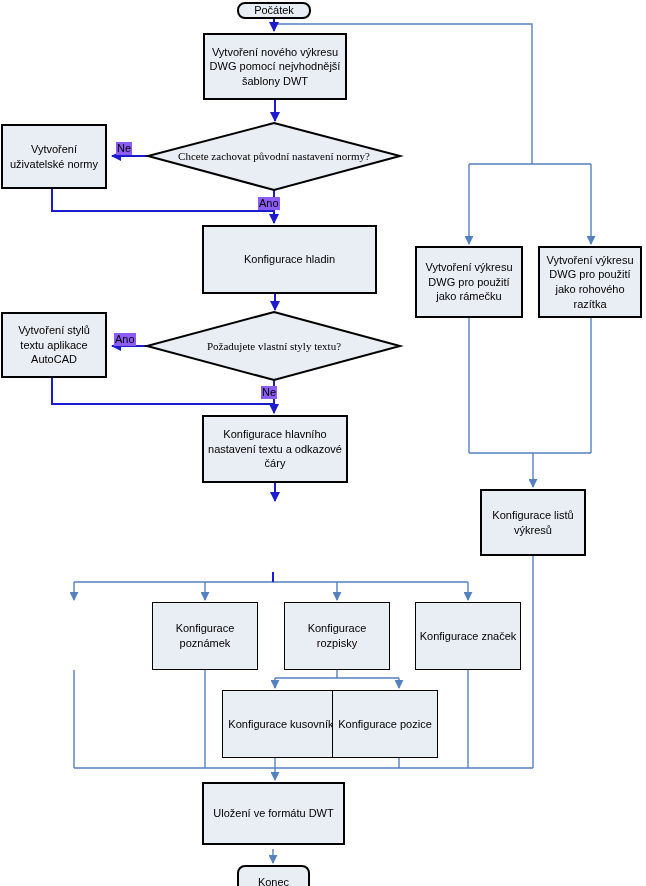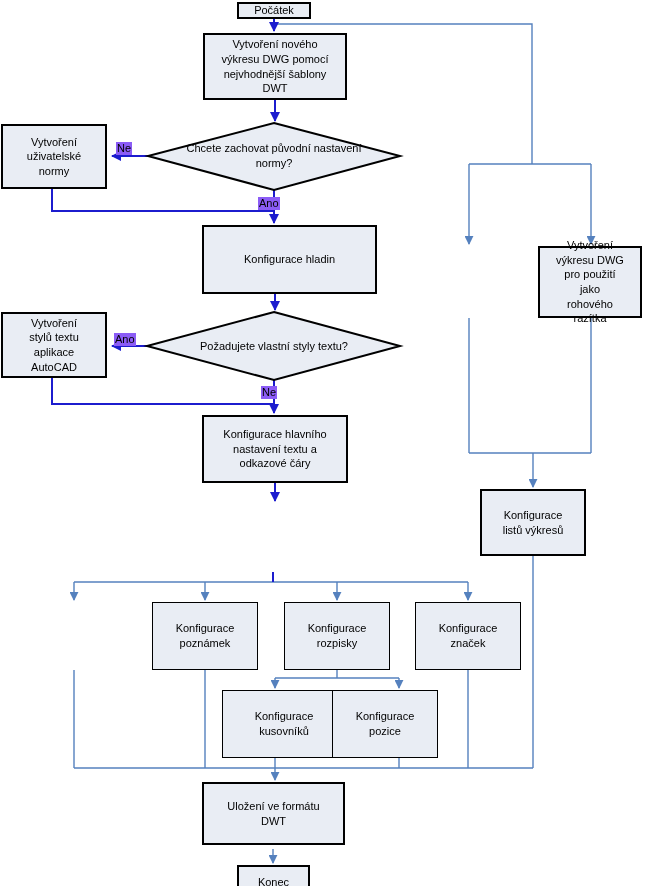--- a/index.html
+++ b/index.html
@@ -11,28 +11,28 @@
   }
   html,body{margin:0;padding:0;background:#fff;}
   #canvas{
     position:relative;width:646px;height:886px;background:#fff;overflow:hidden;
     font-family:"Liberation Sans","DejaVu Sans",sans-serif;color:#000;
   }
   #wires{position:absolute;left:0;top:0;}
   .node{
     position:absolute;box-sizing:border-box;background:var(--node_fill,#E9EDF4);
     border:2px solid var(--border,#000);display:flex;align-items:center;justify-content:center;
-    text-align:center;font-size:11px;line-height:1.32;padding:16px;
+    text-align:center;font-size:11px;line-height:1.32;padding:2px;
   }
   .node.thin{border-width:1.5px;}
   .node.yellow{background:var(--highlight_fill,#FFFFCC);}
-  .terminator{border-radius:0;padding:0 4px;}
+  .terminator{border-radius:8px;padding:0 4px;}
   .dtext{
     position:absolute;display:flex;align-items:center;justify-content:center;text-align:center;
-    font-size:11px;line-height:1.32;background:transparent;border:none;pointer-events:none;
+    font-size:11px;line-height:1.32;background:transparent;border:none;pointer-events:none;font-family:Liberation Serif, serif;
   }
   .edge-label{
     position:absolute;font-size:11px;line-height:13px;background:#8b5cf6;padding:0 1px;
   }
   
   #start      {left:237px;top:2px;   width:74px; height:17px;}
   #n-create   {left:203px;top:33px;  width:144px;height:67px;}
   #lb-norm    {left:1px;  top:124px; width:106px;height:65px;}
   #n-layers   {left:202px;top:225px; width:175px;height:69px;}
   #lb-styles  {left:1px;  top:312px; width:106px;height:66px;}
@@ -124,20 +124,21 @@
 
   <div id="r-notes" class="node thin">Konfigurace poznámek</div>
   <div id="r-title" class="node thin">Konfigurace rozpisky</div>
   <div id="r-symbols" class="node thin">Konfigurace značek</div>
 
   <div id="s-parts" class="node thin">Konfigurace kusovníků</div>
   <div id="s-balloons" class="node thin">Konfigurace pozice</div>
 
   <div id="n-save" class="node">Uložení ve formátu DWT</div>
 
+  <div id="rb-frame" class="node">Vytvoření výkresu DWG pro použití jako rámečku</div>
   <div id="rb-stamp" class="node">Vytvoření výkresu DWG pro použití jako rohového razítka</div>
   <div id="n-sheets" class="node">Konfigurace listů výkresů</div>
 
   <div id="lbl-ne1" class="edge-label">Ne</div>
   <div id="lbl-ano1" class="edge-label">Ano</div>
   <div id="lbl-ano2" class="edge-label">Ano</div>
   <div id="lbl-ne2" class="edge-label">Ne</div>
 
 </div>
 

